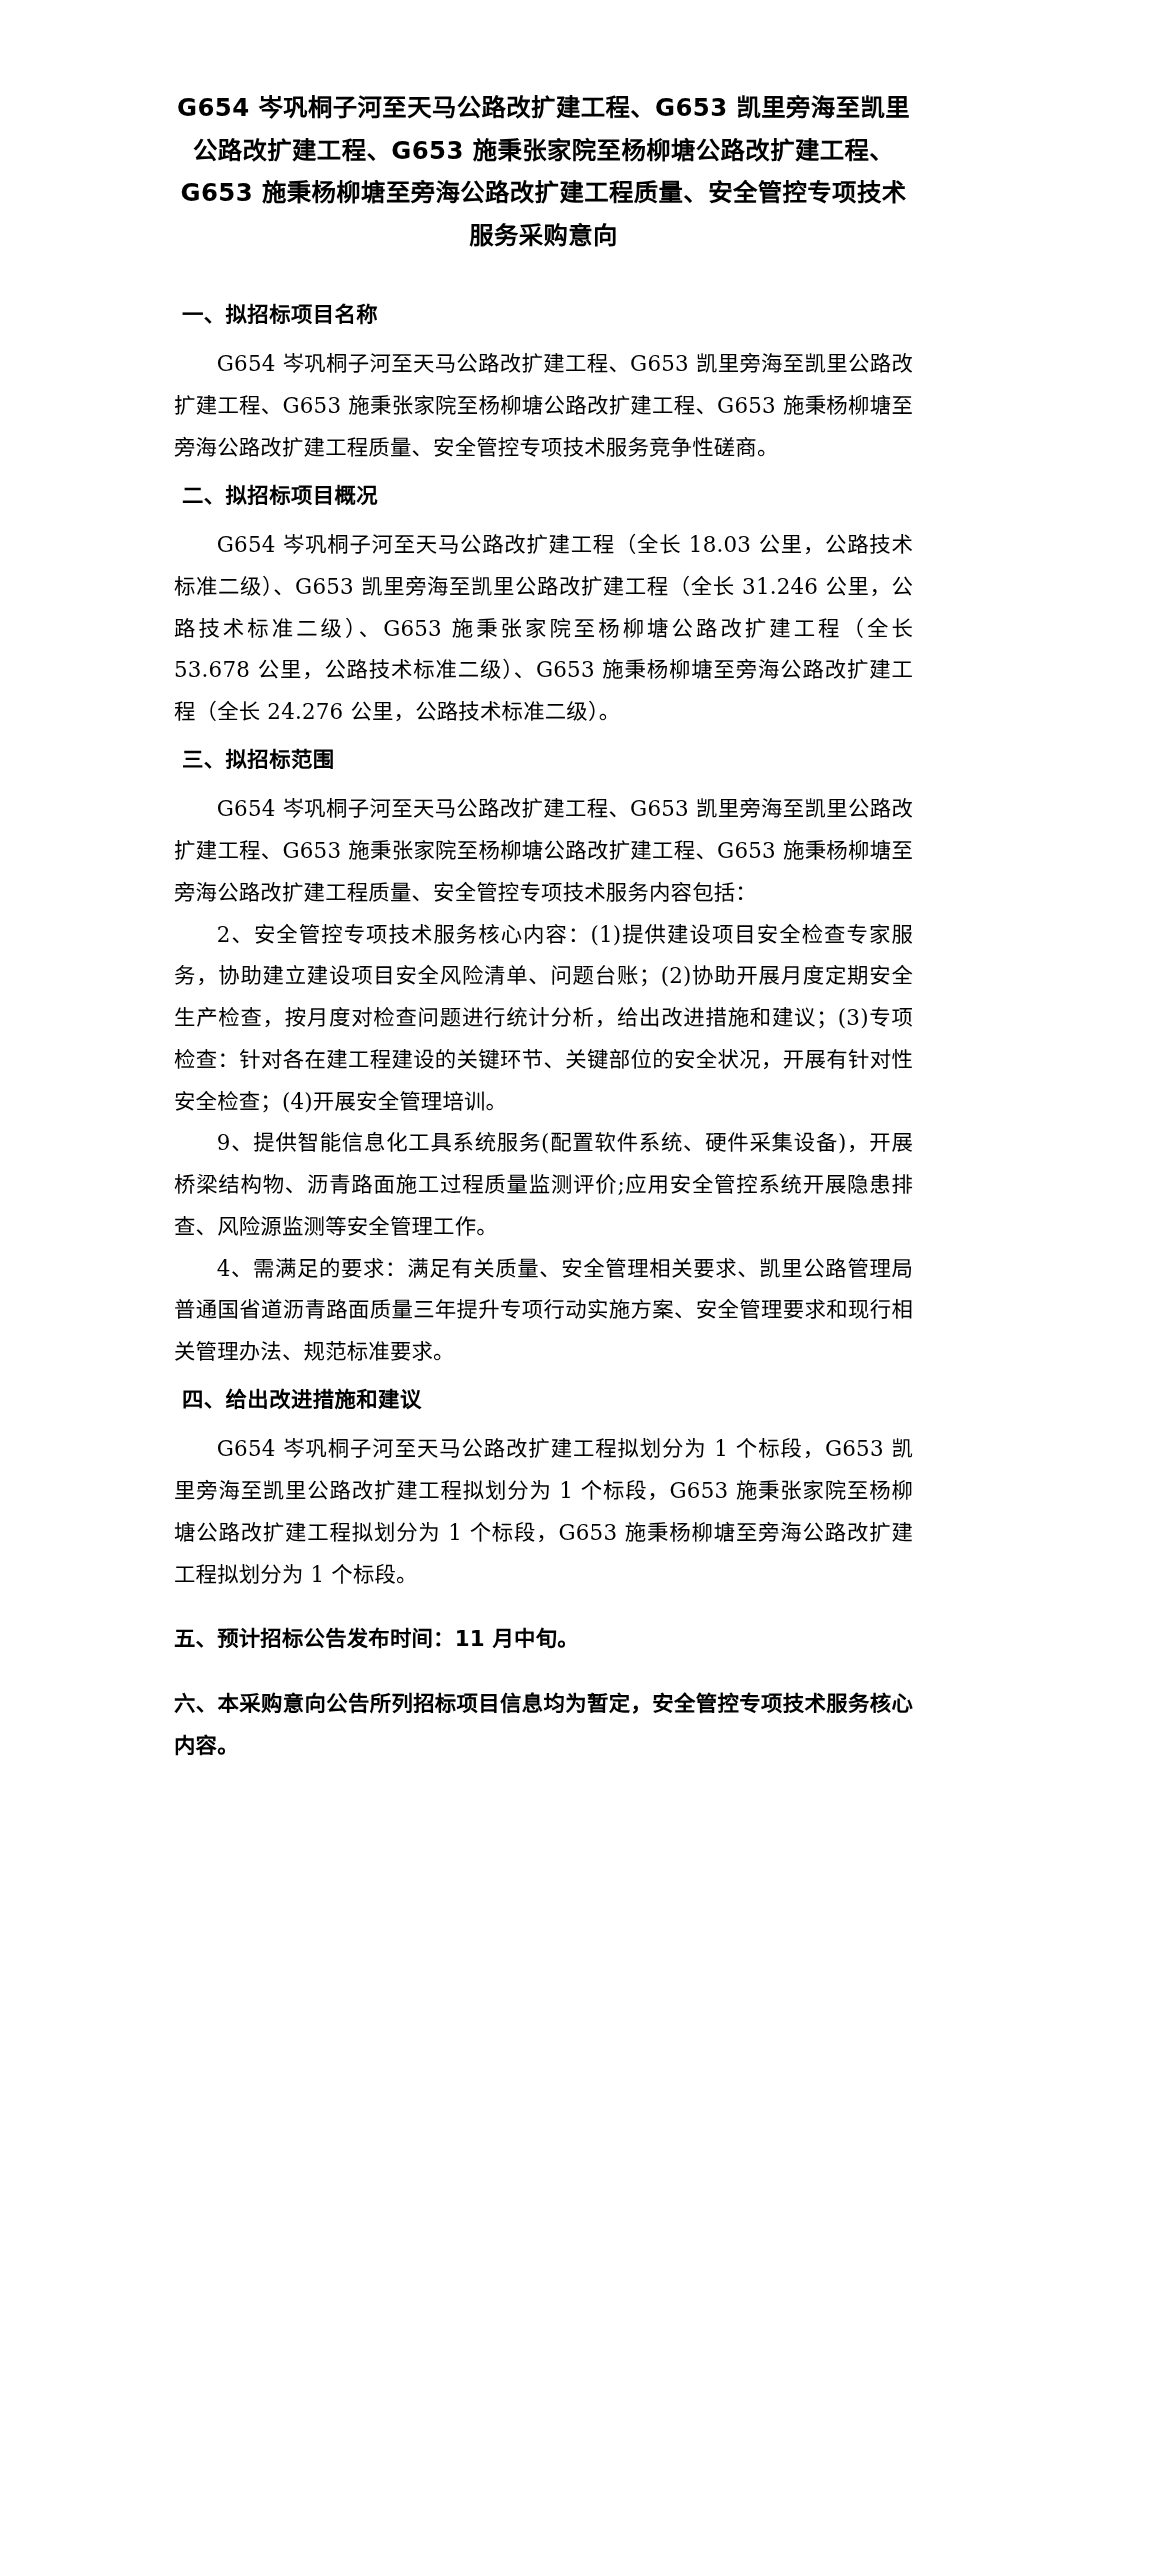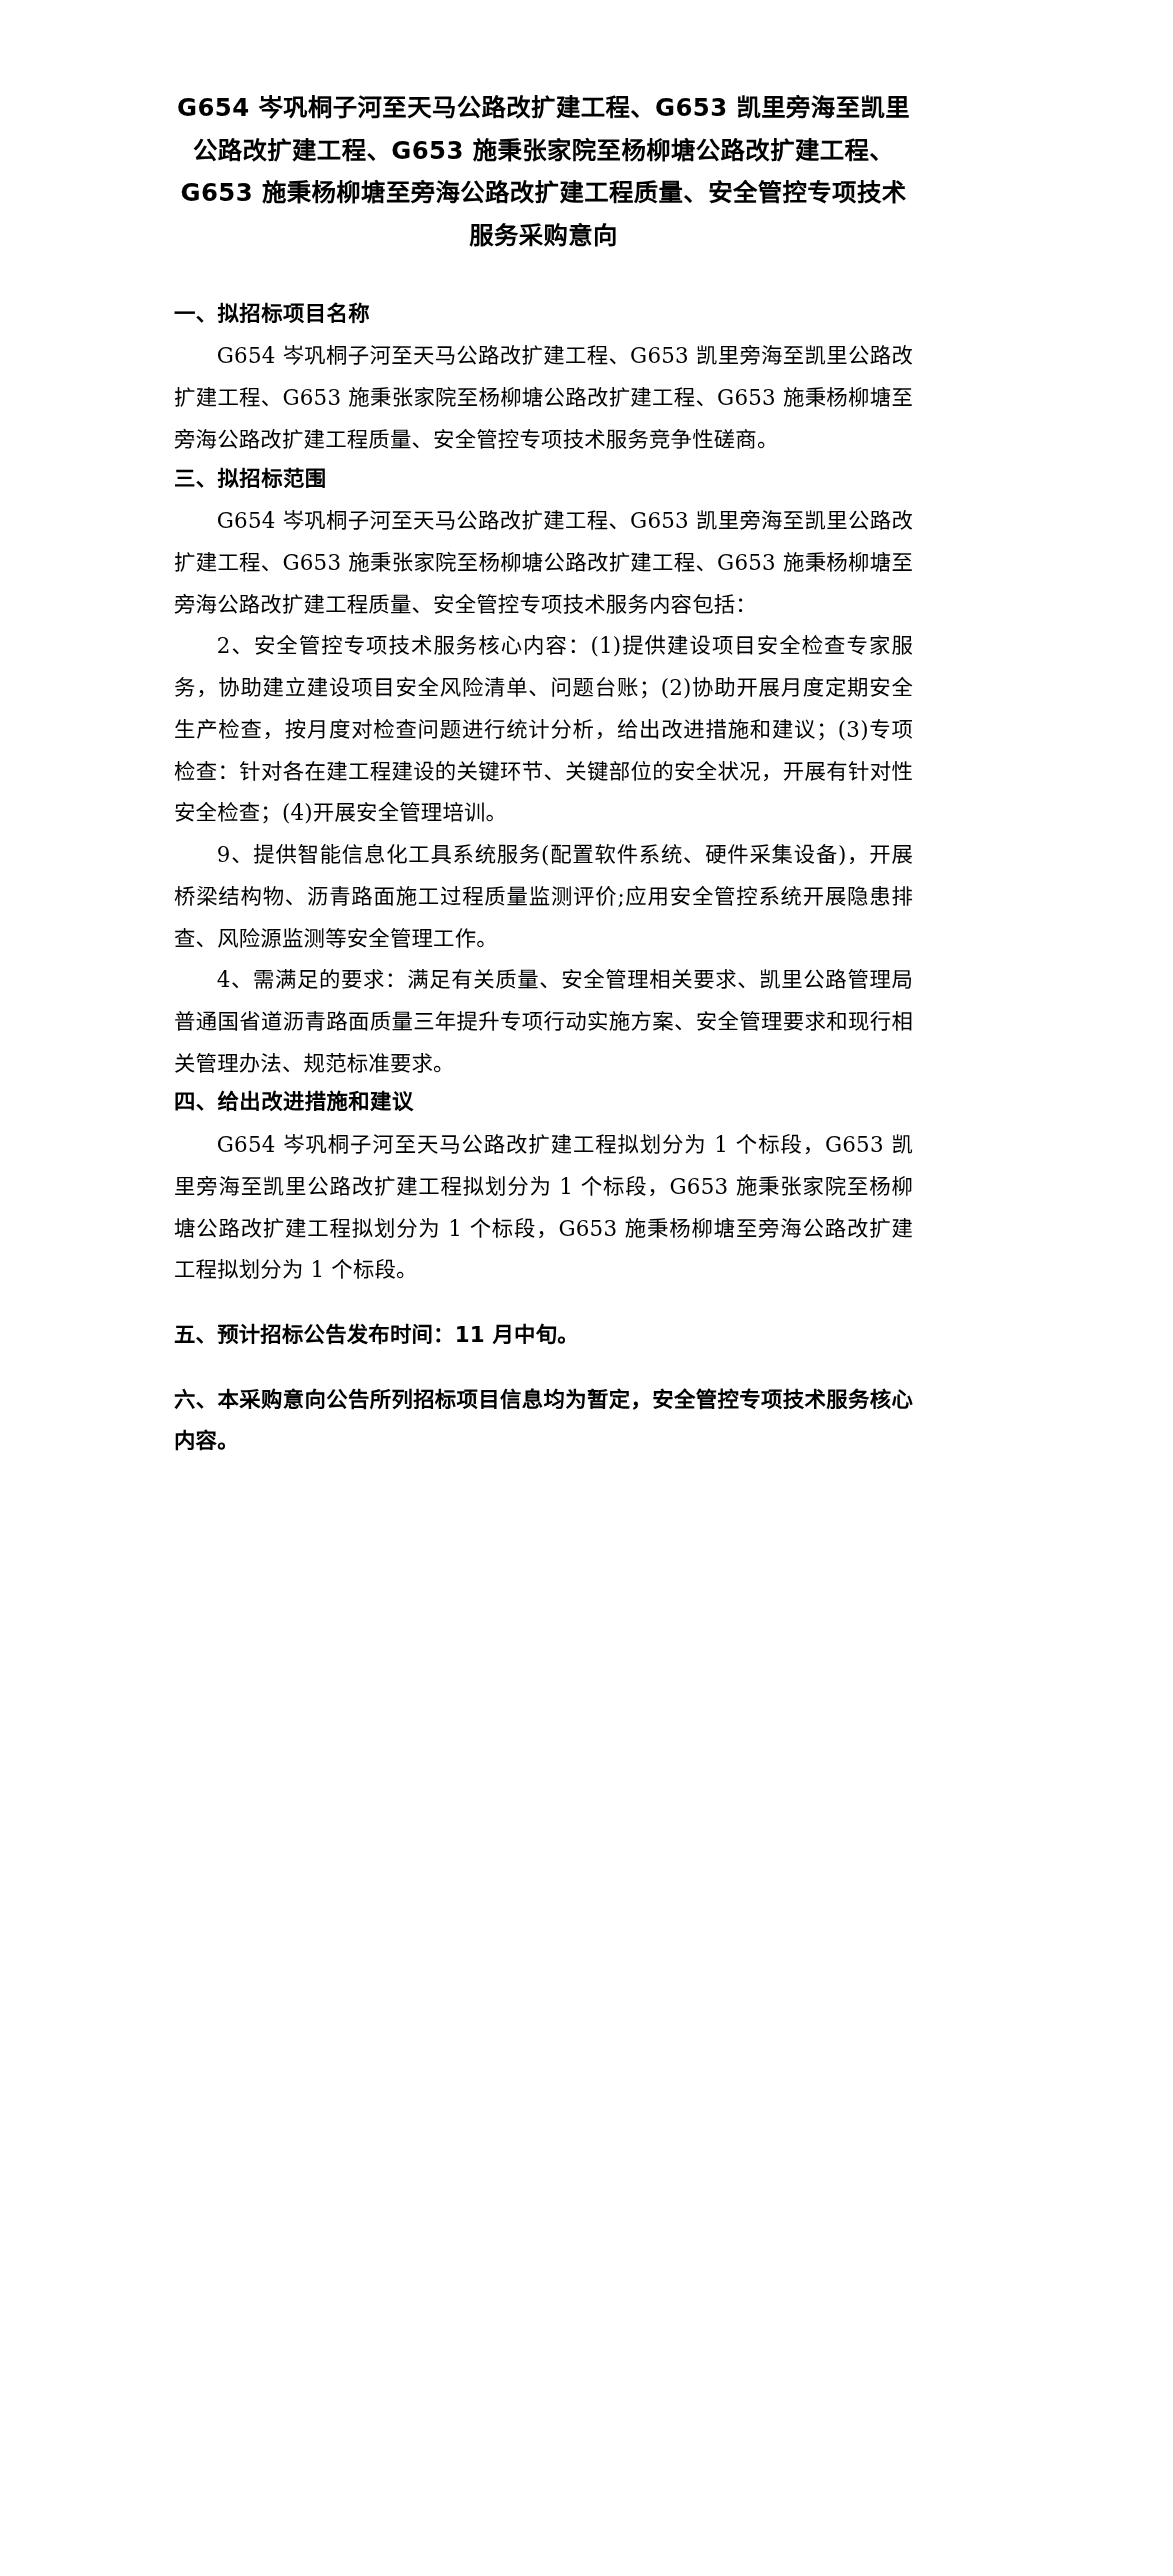--- a/index.html
+++ b/index.html
@@ -24,25 +24,25 @@
     font-family: "DejaVu Sans", "Liberation Sans", sans-serif;
     font-weight: bold;
     font-size: 24.4px;
     line-height: 1.75;
     text-align: center;
     letter-spacing: 0.4px;
     margin: 0 0 38px 0;
     color: #000;
   }
   .section-heading {
-    font-family: Liberation Mono, monospace;
+    font-family: Liberation Serif, serif;
     font-weight: bold;
     font-size: 21.4px;
     line-height: 1.85;
-    margin: 0;
+    margin: 8px;
     letter-spacing: 0.4px;
   }
   .para {
     font-size: 21.4px;
     line-height: 1.95;
     margin: 0;
     text-align: justify;
     text-justify: inter-ideograph;
     text-indent: 2em;
     letter-spacing: 0.2px;
@@ -64,20 +64,24 @@
 
 <div class="page">
 
   <h1 class="doc-title">G654 岑巩桐子河至天马公路改扩建工程、G653 凯里旁海至凯里公路改扩建工程、G653 施秉张家院至杨柳塘公路改扩建工程、G653 施秉杨柳塘至旁海公路改扩建工程质量、安全管控专项技术服务采购意向</h1>
 
   <div class="block">
     <p class="section-heading">一、拟招标项目名称</p>
     <p class="para">G654 岑巩桐子河至天马公路改扩建工程、G653 凯里旁海至凯里公路改扩建工程、G653 施秉张家院至杨柳塘公路改扩建工程、G653 施秉杨柳塘至旁海公路改扩建工程质量、安全管控专项技术服务竞争性磋商。</p>
   </div>
 
+  <div class="block">
+    <p class="section-heading">二、拟招标项目概况</p>
+    <p class="para">G654 岑巩桐子河至天马公路改扩建工程（全长 18.03 公里，公路技术标准二级）、G653 凯里旁海至凯里公路改扩建工程（全长 31.246 公里，公路技术标准二级）、G653 施秉张家院至杨柳塘公路改扩建工程（全长 53.678 公里，公路技术标准二级）、G653 施秉杨柳塘至旁海公路改扩建工程（全长 24.276 公里，公路技术标准二级）。</p>
+  </div>
 
   <div class="block">
     <p class="section-heading">三、拟招标范围</p>
     <p class="para">G654 岑巩桐子河至天马公路改扩建工程、G653 凯里旁海至凯里公路改扩建工程、G653 施秉张家院至杨柳塘公路改扩建工程、G653 施秉杨柳塘至旁海公路改扩建工程质量、安全管控专项技术服务内容包括：</p>
     <p class="para">2、安全管控专项技术服务核心内容：(1)提供建设项目安全检查专家服务，协助建立建设项目安全风险清单、问题台账；(2)协助开展月度定期安全生产检查，按月度对检查问题进行统计分析，给出改进措施和建议；(3)专项检查：针对各在建工程建设的关键环节、关键部位的安全状况，开展有针对性安全检查；(4)开展安全管理培训。</p>
     <p class="para">9、提供智能信息化工具系统服务(配置软件系统、硬件采集设备)，开展桥梁结构物、沥青路面施工过程质量监测评价;应用安全管控系统开展隐患排查、风险源监测等安全管理工作。</p>
     <p class="para">4、需满足的要求：满足有关质量、安全管理相关要求、凯里公路管理局普通国省道沥青路面质量三年提升专项行动实施方案、安全管理要求和现行相关管理办法、规范标准要求。</p>
   </div>
 
   <div class="block">

